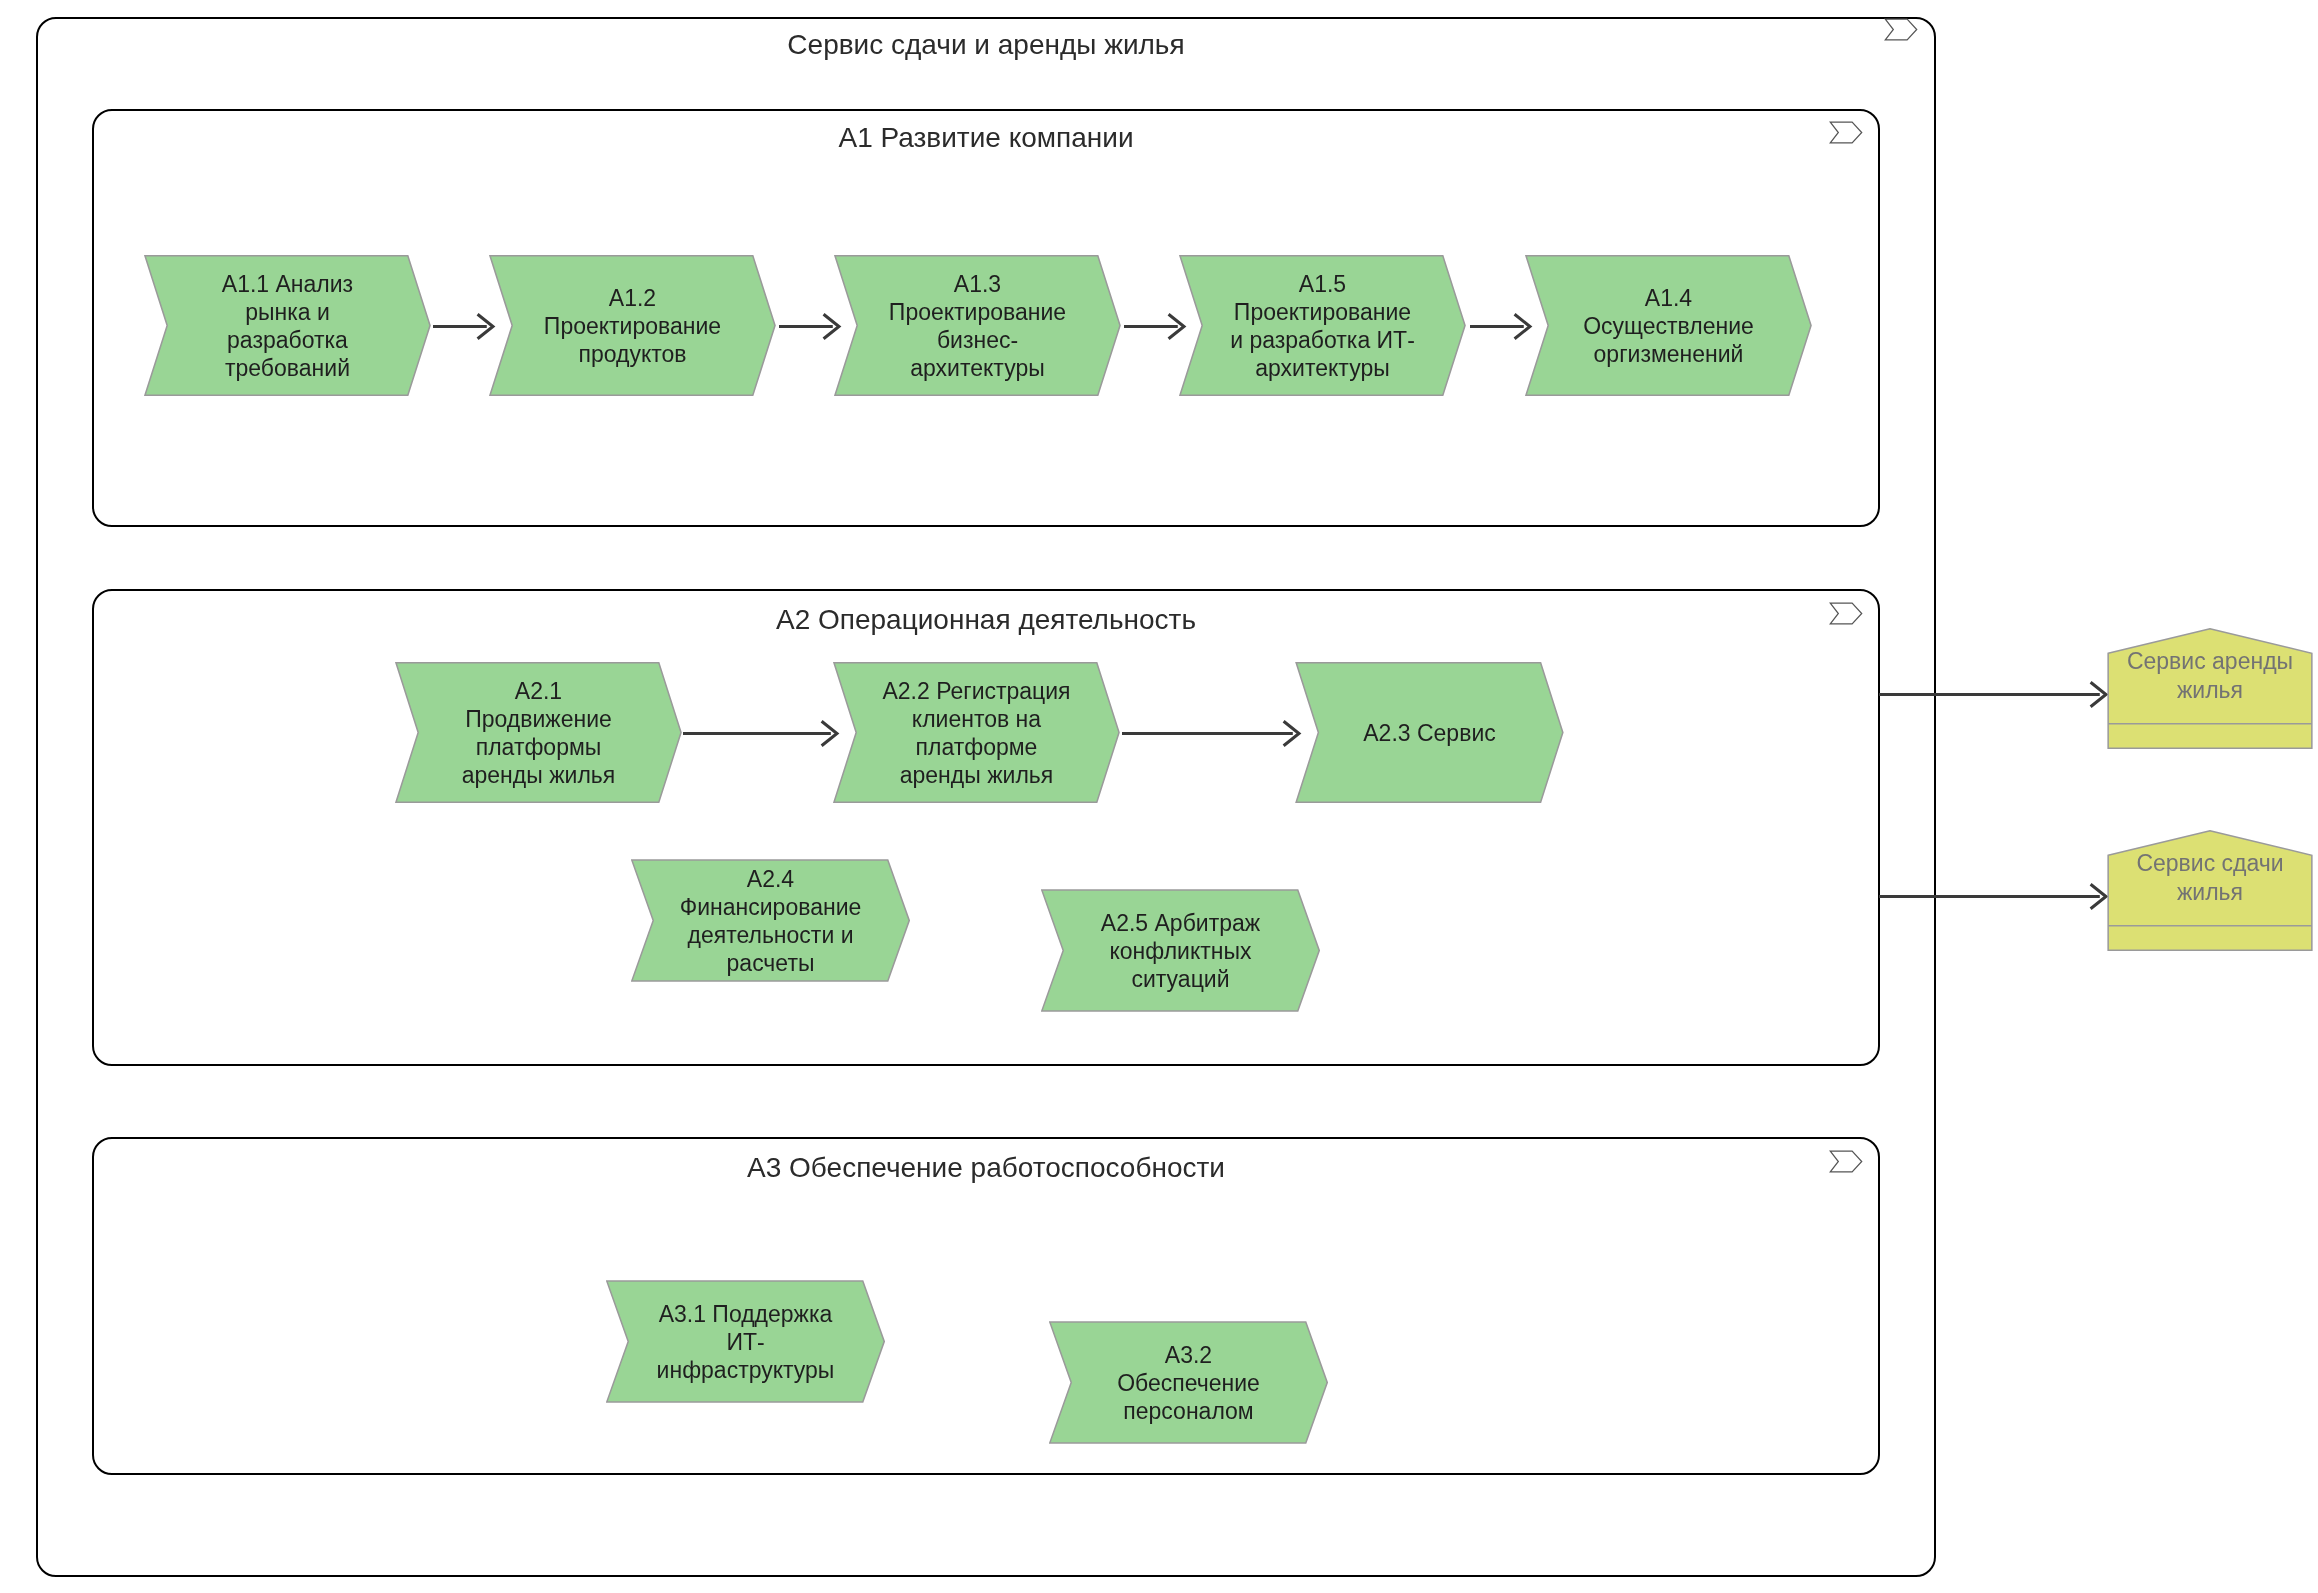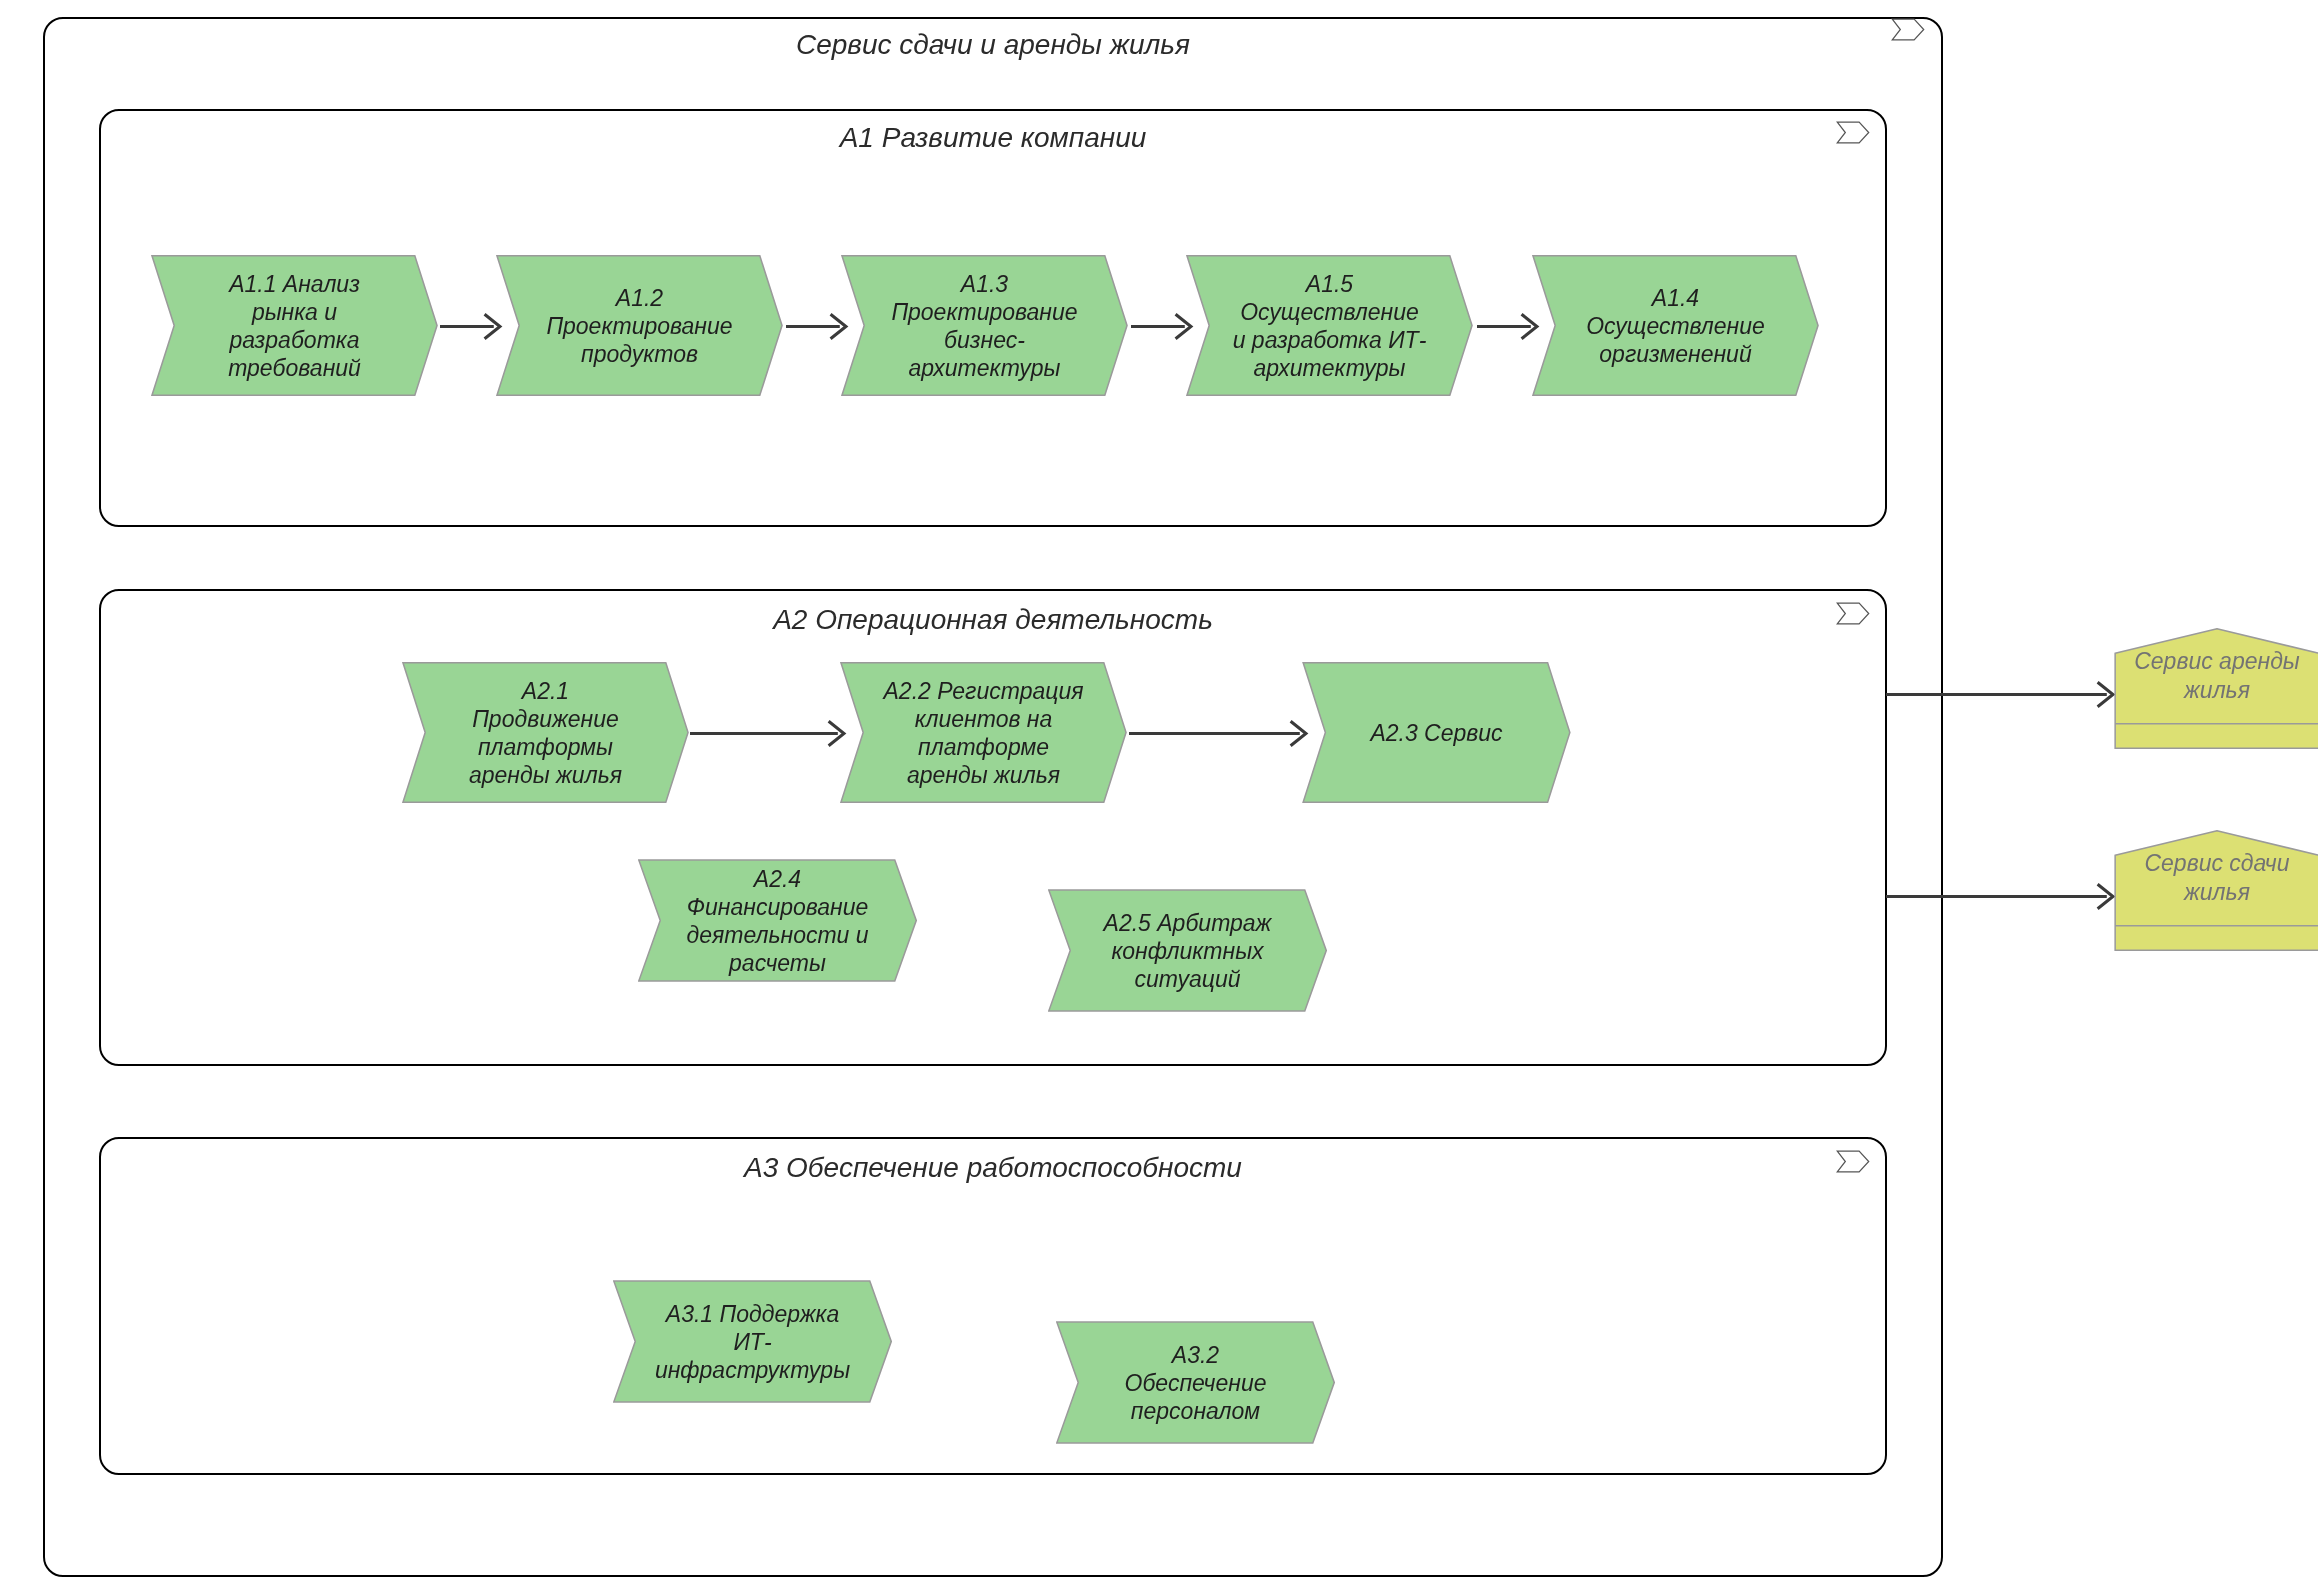--- a/index.html
+++ b/index.html
@@ -1,20 +1,20 @@
 <!DOCTYPE html>
 <html style="font-size:12.3px"><head>
 <meta charset="utf-8">
 <style>
   html,body{margin:0;padding:0;background:#ffffff;}
   body{
     font-family:"Liberation Sans","DejaVu Sans",sans-serif;
     width:2319px;height:1593px;position:relative;overflow:hidden;
   }
-  #stage{position:absolute;left:16px;top:0;width:2269px;height:1593px;font-style:italic;}
+  #stage{position:absolute;left:9px;top:0;width:2269px;height:1593px;}
 
   
   .outer-group{
     position:absolute;
     border:2.3px solid #000000;
     border-radius:20px;
     background:#ffffff;
     box-sizing:border-box;
   }
   .sub-group{
@@ -133,21 +133,21 @@
 Проектирование
 бизнес-
 архитектуры</div>
   </div>
 
   <div class="process" style="left:1170px;top:255px;width:287px;height:141px;">
     <svg width="287" height="141" viewBox="0 0 374 184" xmlns="http://www.w3.org/2000/svg">
       <path d="M1 1 L344 1 L373 92 L344 183 L1 183 L30 92 Z" fill="#99D595" stroke="#9a9a9a" stroke-width="2"></path>
     </svg>
     <div class="plabel">A1.5
-Осуществление
+Проектирование
 и разработка ИТ-
 архитектуры</div>
   </div>
 
   <div class="process" style="left:1516px;top:255px;width:287px;height:141px;">
     <svg width="287" height="141" viewBox="0 0 374 184" xmlns="http://www.w3.org/2000/svg">
       <path d="M1 1 L344 1 L373 92 L344 183 L1 183 L30 92 Z" fill="#99D595" stroke="#9a9a9a" stroke-width="2"></path>
     </svg>
     <div class="plabel">A1.4
 Осуществление

